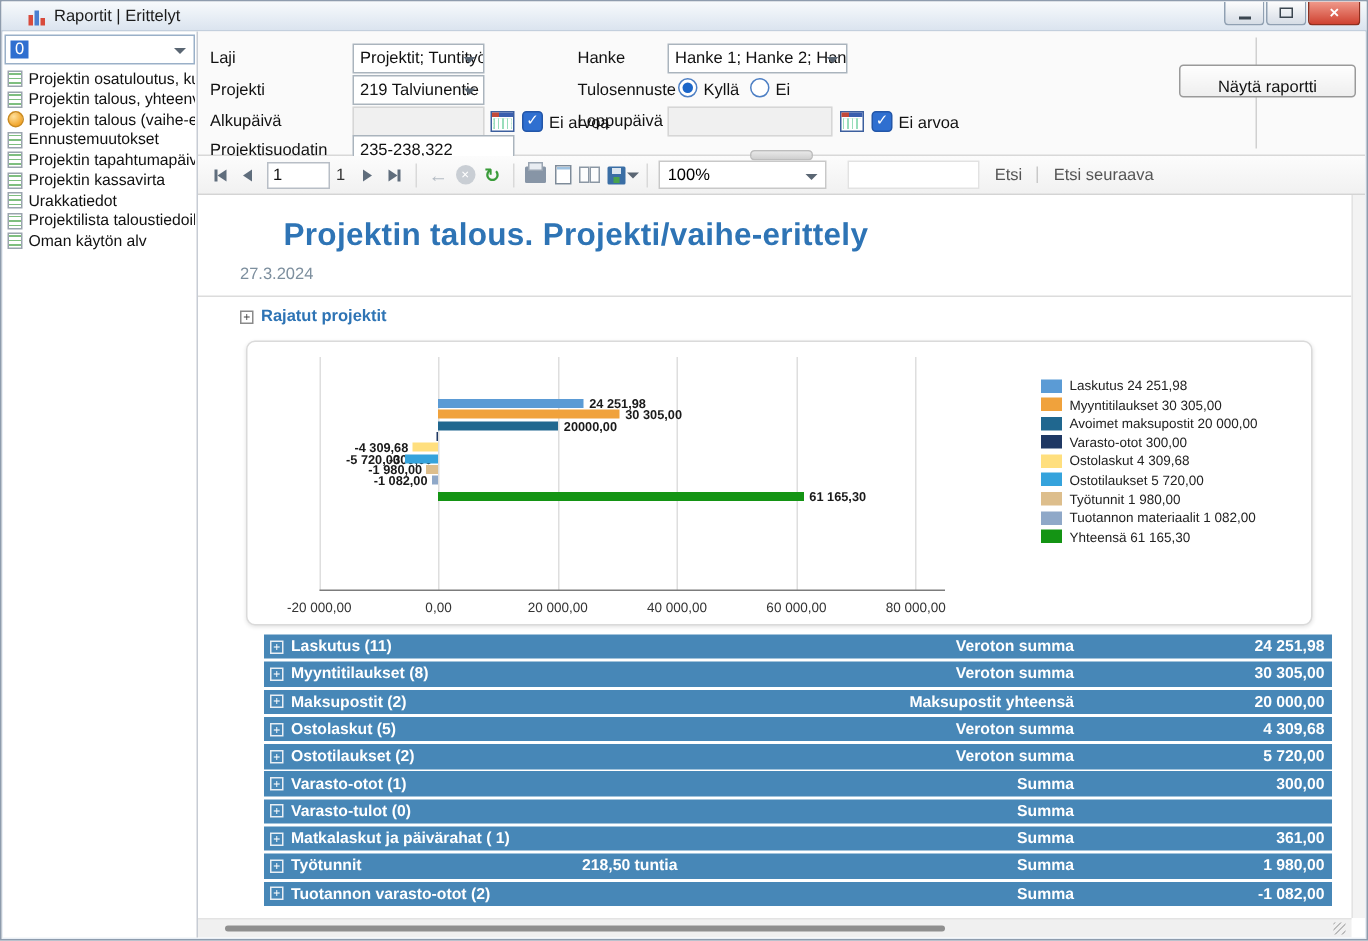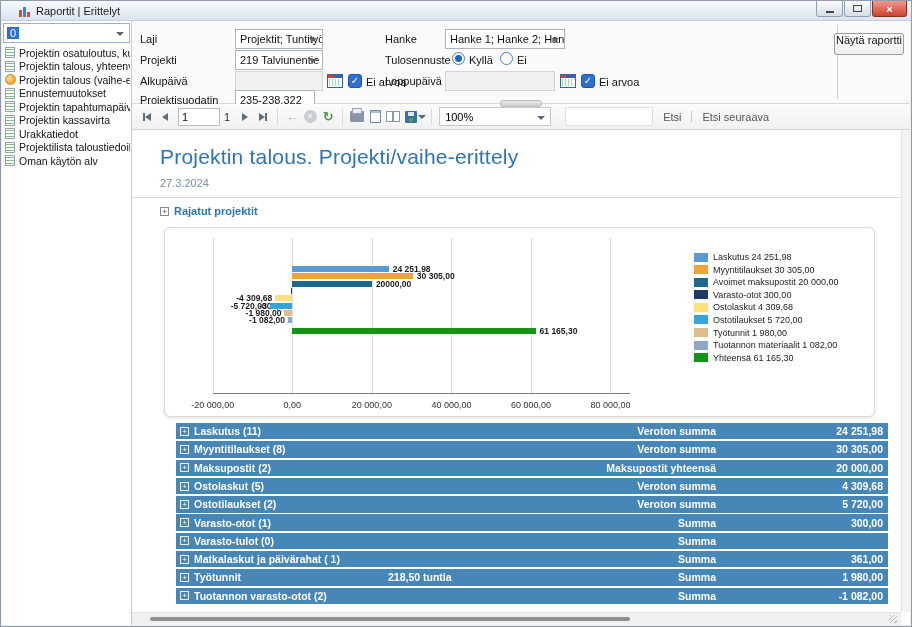--- a/index.html
+++ b/index.html
@@ -56,23 +56,23 @@
     background:linear-gradient(90deg,#c24a3a 0 34%,#3a5fae 34% 100%); }
   .cal::after { content:""; position:absolute; top:4px; left:1px; right:1px; bottom:1px;
     background:repeating-linear-gradient(90deg,#9db 0 1px,#fff 1px 3px),
                repeating-linear-gradient(180deg,#9db 0 1px,#fff 1px 3px); }
   .chk { position:absolute; width:14px; height:14px; border-radius:3px; background:#2f6fd0;
     border:1px solid #2356a8; color:#fff; font-size:10px; line-height:12px; text-align:center; font-weight:bold; }
   .chklbl { position:absolute; font-size:11px; color:#111; }
   .radio { position:absolute; width:13px; height:13px; border-radius:50%; border:1px solid #4d7fc4; background:#fff; }
   .radio.on::after { content:""; position:absolute; inset:2px; border-radius:50%; background:#1b66c9; }
   .vdiv { position:absolute; right:72px; top:4px; bottom:4px; width:1px; background:#d0d0d0; }
-  .show-btn { position:absolute; right:6px; top:12px; height:22px; padding:0 1px; font-size:11px;
+  .show-btn { position:absolute; right:6px; top:22px; height:22px; padding:0 25px; font-size:11px;
     background:linear-gradient(180deg,#fefefe,#eeeeee); border:1px solid #9a9a9a; border-radius:3px;
-    display:flex; align-items:flex-start; color:#111; }
+    display:flex; align-items:flex-end; color:#111; }
 
   
   .toolbar { height:26px; background:linear-gradient(180deg,#fcfcfc,#f1f1f1);
     border-bottom:1px solid #d4d4d4; display:flex; align-items:center; padding:0 6px; position:relative; }
   .splitter { position:absolute; top:-4px; left:50%; transform:translateX(-50%); width:42px; height:7px;
     background:linear-gradient(180deg,#e8e8e8,#cfcfcf); border:1px solid #bdbdbd; border-radius:3px; }
   .tb-sep { width:1px; height:16px; background:#d9d9d9; margin:0 5px; }
   .tbtn { display:flex; align-items:center; justify-content:center; width:18px; height:18px; }
   .tri-l { width:0; height:0; border-top:4px solid transparent; border-bottom:4px solid transparent;
     border-right:6px solid #5f6d7c; }
@@ -103,21 +103,21 @@
   
   .viewport { flex:1; background:#ffffff; position:relative; overflow:hidden; }
   .vscroll { position:absolute; top:0; bottom:13px; right:0; width:9px; background:#f3f3f3; border-left:1px solid #e3e3e3; }
   .hscroll { position:absolute; left:0; right:9px; bottom:0; height:13px; background:#f0f0f0; border-top:1px solid #e3e3e3; }
   .hthumb { position:absolute; left:18px; top:4px; width:480px; height:4px; background:#8f8f8f; border-radius:2px; }
   .grip { position:absolute; right:4px; bottom:2px; width:8px; height:8px;
     background:repeating-linear-gradient(135deg,#bbb 0 1px,transparent 1px 3px); }
 
   .rpt { position:absolute; inset:0 9px 13px 0; padding:8px 0 0 28px; }
   .company { font-size:11px; color:#5e8fb8; }
-  .rpt-title { font-size:21px; font-weight:normal; color:#2e74b5; margin-top:7px; letter-spacing:0.2px; }
+  .rpt-title { font-size:21px; font-weight:bold; color:#2e74b5; margin-top:7px; letter-spacing:0.2px;margin-left:29px; }
   .rpt-date { font-size:11px; color:#7d8f9e; margin-top:8px; }
   .rpt-hr { height:1px; background:#dcdcdc; margin:8px 0 0 -28px; }
   .expand-link { display:flex; align-items:center; margin-top:7px; }
   .plus-box { width:9px; height:9px; border:1px solid #8a8a8a; font-size:8px; line-height:7px;
     text-align:center; color:#444; margin-right:5px; background:#fff; }
   .expand-link .txt { font-size:11px; font-weight:bold; color:#2e74b5; }
 
   
   .chart-box { margin:10px 26px 0 4px; height:190px; border:1px solid #dadada; border-radius:6px;
     background:#fff; box-shadow:0 1px 3px rgba(0,0,0,0.12); display:flex; flex-direction:column; padding:6px 8px; }
@@ -227,21 +227,21 @@
             <div class="chev"></div>
         </div>
         <span class="flabel" style="left:8px;top:54px">Alkupäivä</span>
         <div class="tbox disabled" style="left:103px;top:50px;width:88px">
             <span></span>
           </div>
         <div class="cal" style="left:195px;top:53px"></div>
         <div class="chk" style="left:216px;top:53px">✓</div>
         <span class="chklbl" style="left:234px;top:55px">Ei arvoa</span>
         <span class="flabel" style="left:8px;top:73px">Projektisuodatin</span>
-        <div class="tbox" style="left:103px;top:69px;width:80px">
+        <div class="tbox" style="left:103px;top:69px;width:108px">
             <span>235-238,322</span>
           </div>
 
         <span class="flabel" style="left:253px;top:12px">Hanke</span>
         <div class="combo" style="left:313px;top:8px;width:120px">
           <span>Hanke 1; Hanke 2; Hanke 3</span>
             <div class="chev"></div>
         </div>
         <span class="flabel" style="left:253px;top:33px">Tulosennuste</span>
         <div class="radio on" style="left:320px;top:31px"></div>

